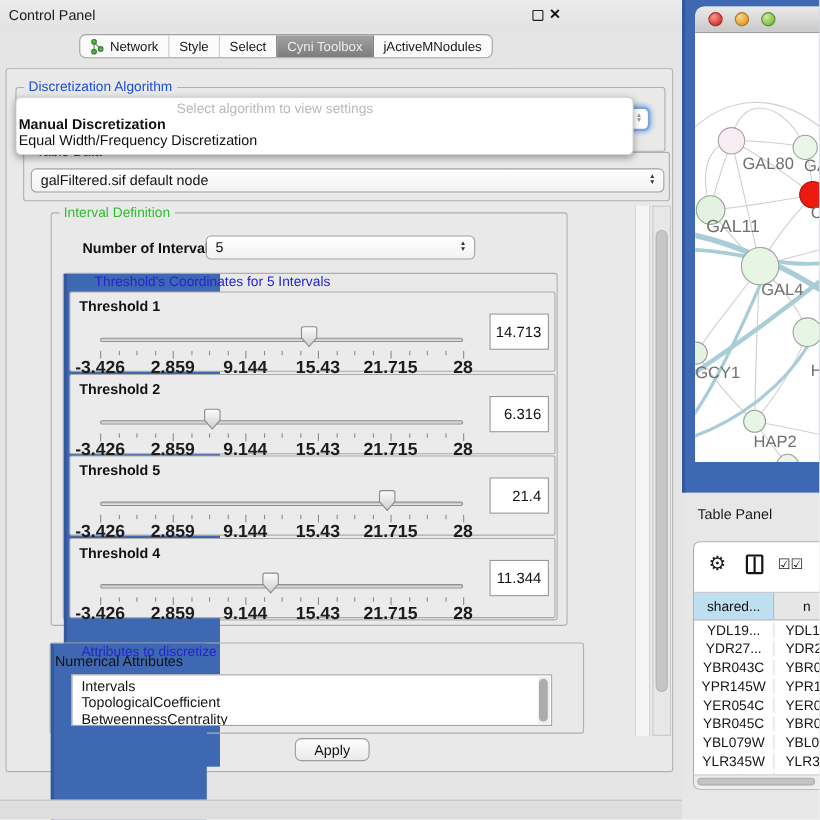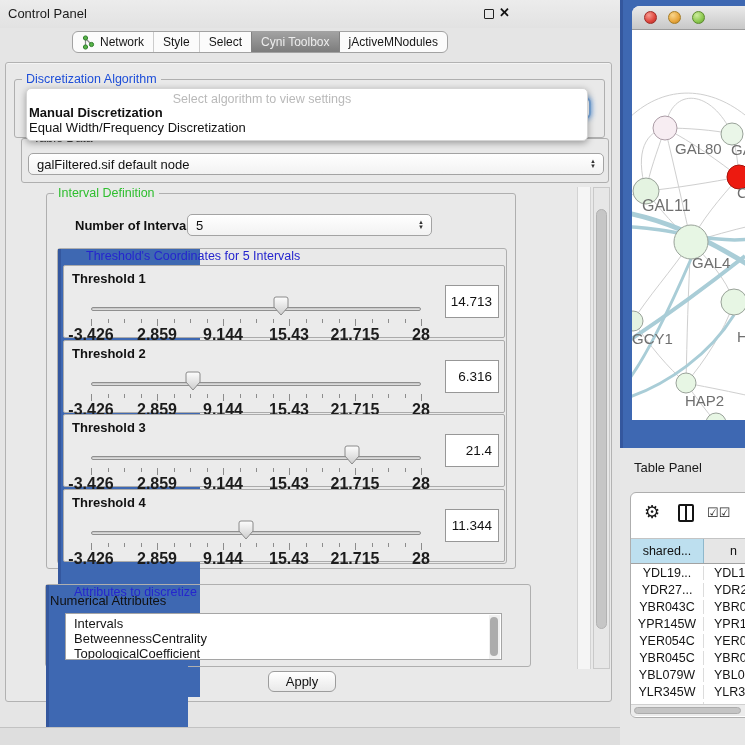--- a/index.html
+++ b/index.html
@@ -25,21 +25,21 @@
   .cp-box { position:absolute; left:5px; top:62px; width:607px; height:640px; background:#E9E9E9; border:1px solid #B2B2B2; border-radius:3px; box-shadow:inset 0 1px 0 #F4F4F4; }
 
   .group { position:absolute; border:1px solid #AFAFAF; border-radius:3px; }
   .gtitle { position:absolute; top:-8px; left:7px; background:#E9E9E9; padding:0 4px; font-size:12.5px; white-space:nowrap; }
   .dim { color:#1d4ed8; } .dark { color:#3C3C3C; } .green { color:#2EBE2E; } .blue { color:#2525CE; }
 
   .g-disc { left:8px; top:16px; width:591px; height:59px; }
   .focus-combo { position:absolute; left:547px; top:34px; width:38px; height:22px; background:#fff; border:2px solid #7AA8DC; border-radius:6px; box-shadow:0 0 5px 1px rgba(95,155,225,0.85); z-index:1; }
   .focus-combo .spin { position:absolute; right:5px; top:50%; transform:translateY(-50%); font-size:6px; line-height:5px; color:#9A9A9A; text-align:center; }
 
-  .popup { position:absolute; left:20px; top:25px; width:562px; height:53px; background:#FFFFFF; border:1px solid #D5D5D5; border-radius:5px; box-shadow:0 2px 7px rgba(0,0,0,0.35); z-index:3; }
+  .popup { position:absolute; left:8px; top:25px; width:562px; height:53px; background:#FFFFFF; border:1px solid #D5D5D5; border-radius:5px; box-shadow:0 2px 7px rgba(0,0,0,0.35); z-index:3; }
   .pop-hint { position:absolute; left:0; top:3px; width:100%; padding-right:90px; text-align:center; font-size:12.5px; color:#B9B9B9; }
   .pop-item { position:absolute; left:2px; font-size:13px; color:#111; white-space:nowrap; }
   .pop-item.b0 { top:16px; font-weight:bold; }
   .pop-item.b1 { top:31px; }
 
   .g-tdata { left:15px; top:75px; width:588px; height:45px; }
   .combo { position:absolute; background:linear-gradient(#FFFFFF,#F2F2F2); border:1px solid #A3A3A3; border-radius:5px; }
   .combo .val { position:absolute; left:8px; top:50%; transform:translateY(-50%); font-size:13px; color:#111; white-space:nowrap; }
   .combo .spin { position:absolute; right:7px; top:50%; transform:translateY(-50%); font-size:6px; line-height:5px; color:#333; text-align:center; }
   .tdata-combo { left:6px; top:14px; width:576px; height:22px; }
@@ -255,21 +255,21 @@
                   <div class="tick" style="left: 340.5px;"></div>
                   <div class="tick major" style="left: 357px;"></div>
                   <span class="t-scale" style="left: 27px;">-3.426</span>
                   <span class="t-scale" style="left: 93px;">2.859</span>
                   <span class="t-scale" style="left: 159px;">9.144</span>
                   <span class="t-scale" style="left: 225px;">15.43</span>
                   <span class="t-scale" style="left: 291px;">21.715</span>
                   <span class="t-scale" style="left: 357px;">28</span>
                 </div>
                 <div class="threshold">
-    <div class="t-label">Threshold 3</div>
+    <div class="t-label">Threshold 5</div>
     <div class="t-track"></div>
     <div class="t-thumb" style="left: 279.694px;">
       <svg width="16" height="20" viewBox="0 0 16 20">
         <defs>
                         <linearGradient id="thg" x1="0" y1="0" x2="0" y2="1">
           <stop offset="0" stop-color="#FDFDFD"></stop>
                           <stop offset="1" stop-color="#CDCDCD"></stop>
         </linearGradient>
                       </defs>
         <path d="M1 3 Q1 1 3 1 L13 1 Q15 1 15 3 L15 11 L8 19 L1 11 Z" fill="url(#thg)" stroke="#8A8A8A"></path>
@@ -350,22 +350,22 @@
               </div>
           </div>
         </div>
 
         <div class="group g-attr">
           <span class="gtitle blue">Attributes to discretize</span>
           <span class="attr-sub">Numerical Attributes</span>
           <div class="attr-list">
             <ul id="attrList">
                 <li>Intervals</li>
+                <li>TopologicalCoefficient</li>
                 <li>BetweennessCentrality</li>
-                <li>TopologicalCoefficient</li>
               </ul>
             <div class="attr-sb">
                 <div class="th"></div>
               </div>
           </div>
         </div>
 
         <div class="inner-groove"></div>
         <div class="outer-sb">
             <div class="th"></div>

